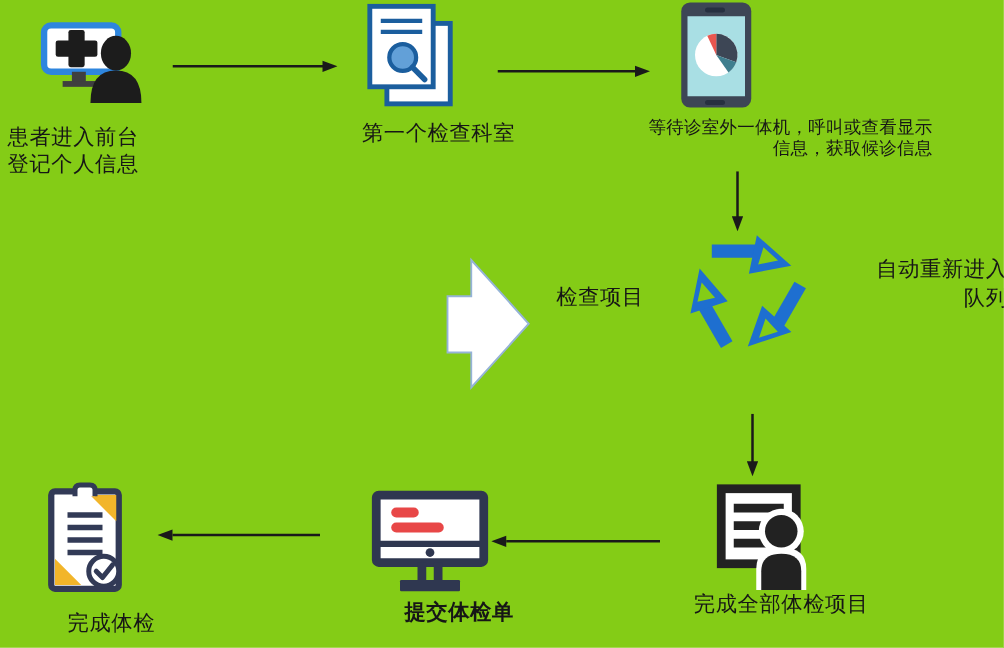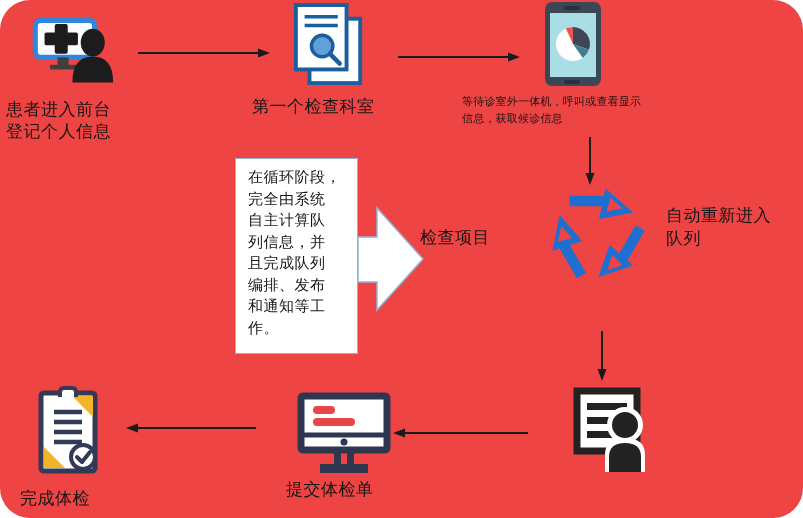--- a/index.html
+++ b/index.html
@@ -1,28 +1,27 @@
 <!DOCTYPE html>
 <html><head>
 <meta charset="utf-8">
 <style>
   * { margin:0; padding:0; box-sizing:border-box; }
   body { background:#ffffff; font-family:"Liberation Sans", sans-serif; }
   #canvas {
-    position:relative; width:803px; height:518px; background:#ef4444; overflow:hidden;
+    position:relative; width:803px; height:518px; background:#84cc16; overflow:hidden;
     color:#1a1a1a;
-    border-radius:30px;
   }
   .abs { position:absolute; }
   .node-label {
-    position:absolute; font-size:17px; color:#161616; text-align:left;
+    position:absolute; font-size:17px; color:#161616; text-align:right;
     white-space:pre-line; line-height:22px; letter-spacing:0.5px;
   }
   .left-align { text-align:left; }
-  .small-label { font-size:11px; line-height:17px; letter-spacing:0.2px; }
+  .small-label { font-size:14px; line-height:17px; letter-spacing:0.2px; }
   .note-box {
     position:absolute; left:235px; top:158px; width:123px; height:196px;
     border:1.5px solid #95b3d7; background:#ffffff;
     padding:7px 4px 0 12px; font-size:15px; line-height:21.5px;
     white-space:pre-line; color:#161616; letter-spacing:0.5px;
   }
   svg { display:block; }
 </style>
 </head>
 <body>
@@ -72,28 +71,20 @@
     <path d="M31 43 L23.8 27.6 A17 17 0 0 1 31 26 Z" fill="#e8564f"></path>
   </svg>
   <div class="node-label small-label" style="left:462px; top:93px; width:284px;">等待诊室外一体机，呼叫或查看显示
 信息，获取候诊信息</div>
 
   <svg class="abs" style="left:582px; top:137px;" width="16" height="48">
     <line x1="8" y1="0" x2="8" y2="37" stroke="#1a1a1a" stroke-width="2"></line>
     <polygon points="8,48 3.5,36 12.5,36" fill="#1a1a1a"></polygon>
   </svg>
 
-  <div class="note-box">在循环阶段，
-完全由系统
-自主计算队
-列信息，并
-且完成队列
-编排、发布
-和通知等工
-作。</div>
 
   <svg class="abs" style="left:356px; top:205px;" width="72" height="110">
     <polygon points="2,32 21,32 21,3 67,54 21,105 21,77 2,77" fill="#ffffff" stroke="#95b3d7" stroke-width="1.5" stroke-linejoin="miter"></polygon>
   </svg>
   <div class="node-label" style="left:420px; top:227px; width:95px;">检查项目</div>
 
   <svg class="abs" style="left:544px; top:184px;" width="106" height="106" viewBox="0 0 100 100">
     <defs>
       <g id="arm">
         <path d="M24 16 L60 16" stroke="#1e6fd0" stroke-width="10" fill="none"></path>
@@ -115,37 +106,38 @@
   <svg class="abs" style="left:572px; top:386px;" width="80" height="86" viewBox="0 0 80 86">
     <rect x="5" y="5" width="60" height="60" fill="#ffffff" stroke="#222222" stroke-width="7"></rect>
     <rect x="15" y="17" width="40" height="7" fill="#222222"></rect>
     <rect x="15" y="31" width="32" height="7" fill="#222222"></rect>
     <rect x="15" y="45" width="27" height="7" fill="#222222"></rect>
     <circle cx="53" cy="39" r="18" fill="#ffffff"></circle>
     <path d="M33 86 V69 Q33 52 53 52 Q73 52 73 69 V86 Z" fill="#ffffff"></path>
     <circle cx="53" cy="39" r="13" fill="#222222"></circle>
     <path d="M37 86 V71 Q37 57 53 57 Q69 57 69 71 V86 Z" fill="#222222"></path>
   </svg>
+  <div class="node-label" style="left:525px; top:473px; width:170px;">完成全部体检项目</div>
 
   <svg class="abs" style="left:393px; top:426px;" width="135" height="14">
     <line x1="12" y1="7" x2="135" y2="7" stroke="#1a1a1a" stroke-width="2"></line>
     <polygon points="0,7 12,2.5 12,11.5" fill="#1a1a1a"></polygon>
   </svg>
 
   <svg class="abs" style="left:296px; top:392px;" width="96" height="82" viewBox="0 0 96 82">
     <rect x="5" y="4" width="86" height="54" rx="2" fill="#ffffff" stroke="#2f3750" stroke-width="7"></rect>
     <line x1="8" y1="43" x2="88" y2="43" stroke="#2f3750" stroke-width="5"></line>
     <circle cx="48" cy="50" r="3.5" fill="#2f3750"></circle>
     <rect x="17" y="14" width="22" height="8" rx="4" fill="#e84747"></rect>
     <rect x="17" y="26" width="42" height="8" rx="4" fill="#e84747"></rect>
     <rect x="38" y="58" width="7" height="14" fill="#2f3750"></rect>
     <rect x="51" y="58" width="7" height="14" fill="#2f3750"></rect>
     <rect x="24" y="72" width="48" height="9" rx="1" fill="#2f3750"></rect>
   </svg>
-  <div class="node-label" style="left:286px; top:479px; width:104px;">提交体检单</div>
+  <div class="node-label" style="left:307px; top:479px; width:104px;font-weight:bold;">提交体检单</div>
 
   <svg class="abs" style="left:126px; top:421px;" width="130" height="14">
     <line x1="12" y1="7" x2="130" y2="7" stroke="#1a1a1a" stroke-width="2"></line>
     <polygon points="0,7 12,2.5 12,11.5" fill="#1a1a1a"></polygon>
   </svg>
 
   <svg class="abs" style="left:36px; top:384px;" width="64" height="92" viewBox="0 0 64 92">
     <rect x="5" y="9" width="54" height="78" rx="3" fill="#ffffff" stroke="#323a56" stroke-width="5"></rect>
     <polygon points="57,12 57,33 36,12" fill="#f2b52a"></polygon>
     <polygon points="8,84 8,63 29,84" fill="#f2b52a"></polygon>

